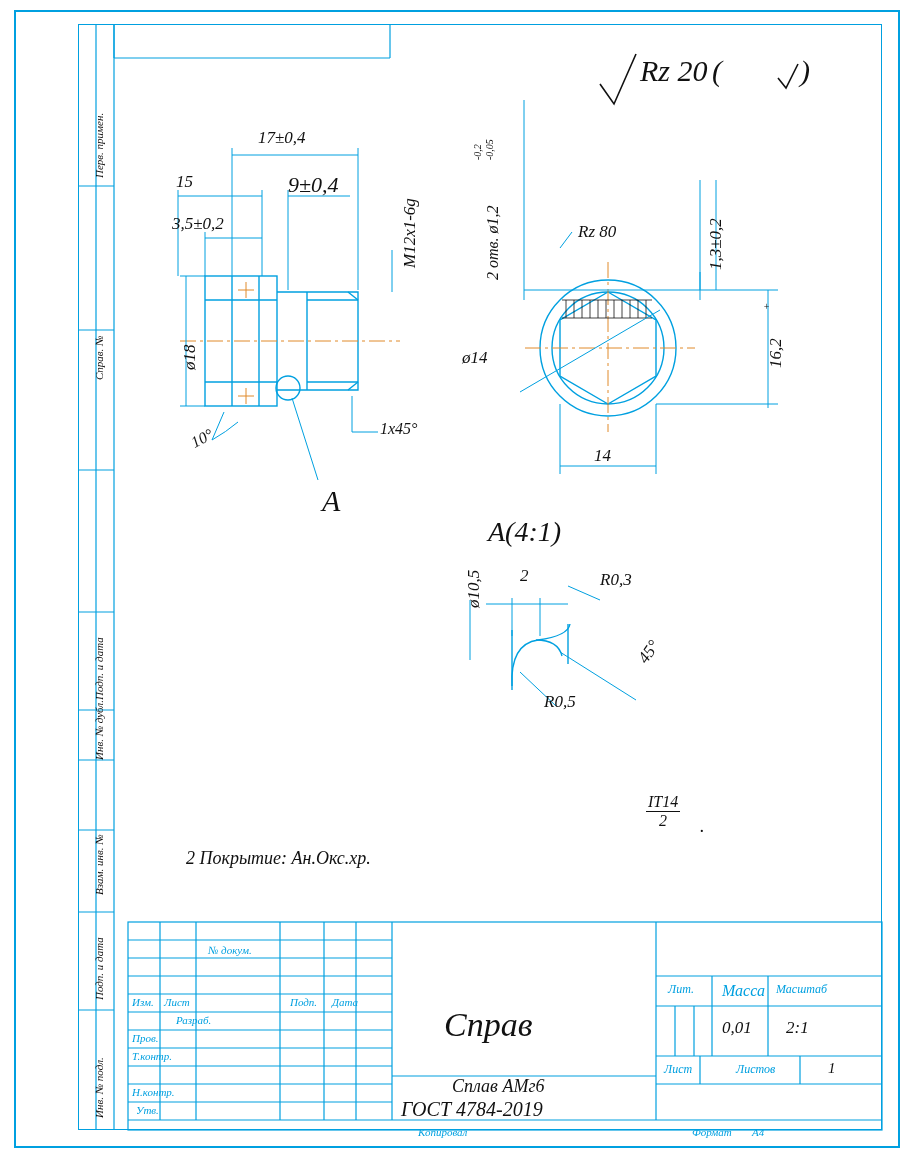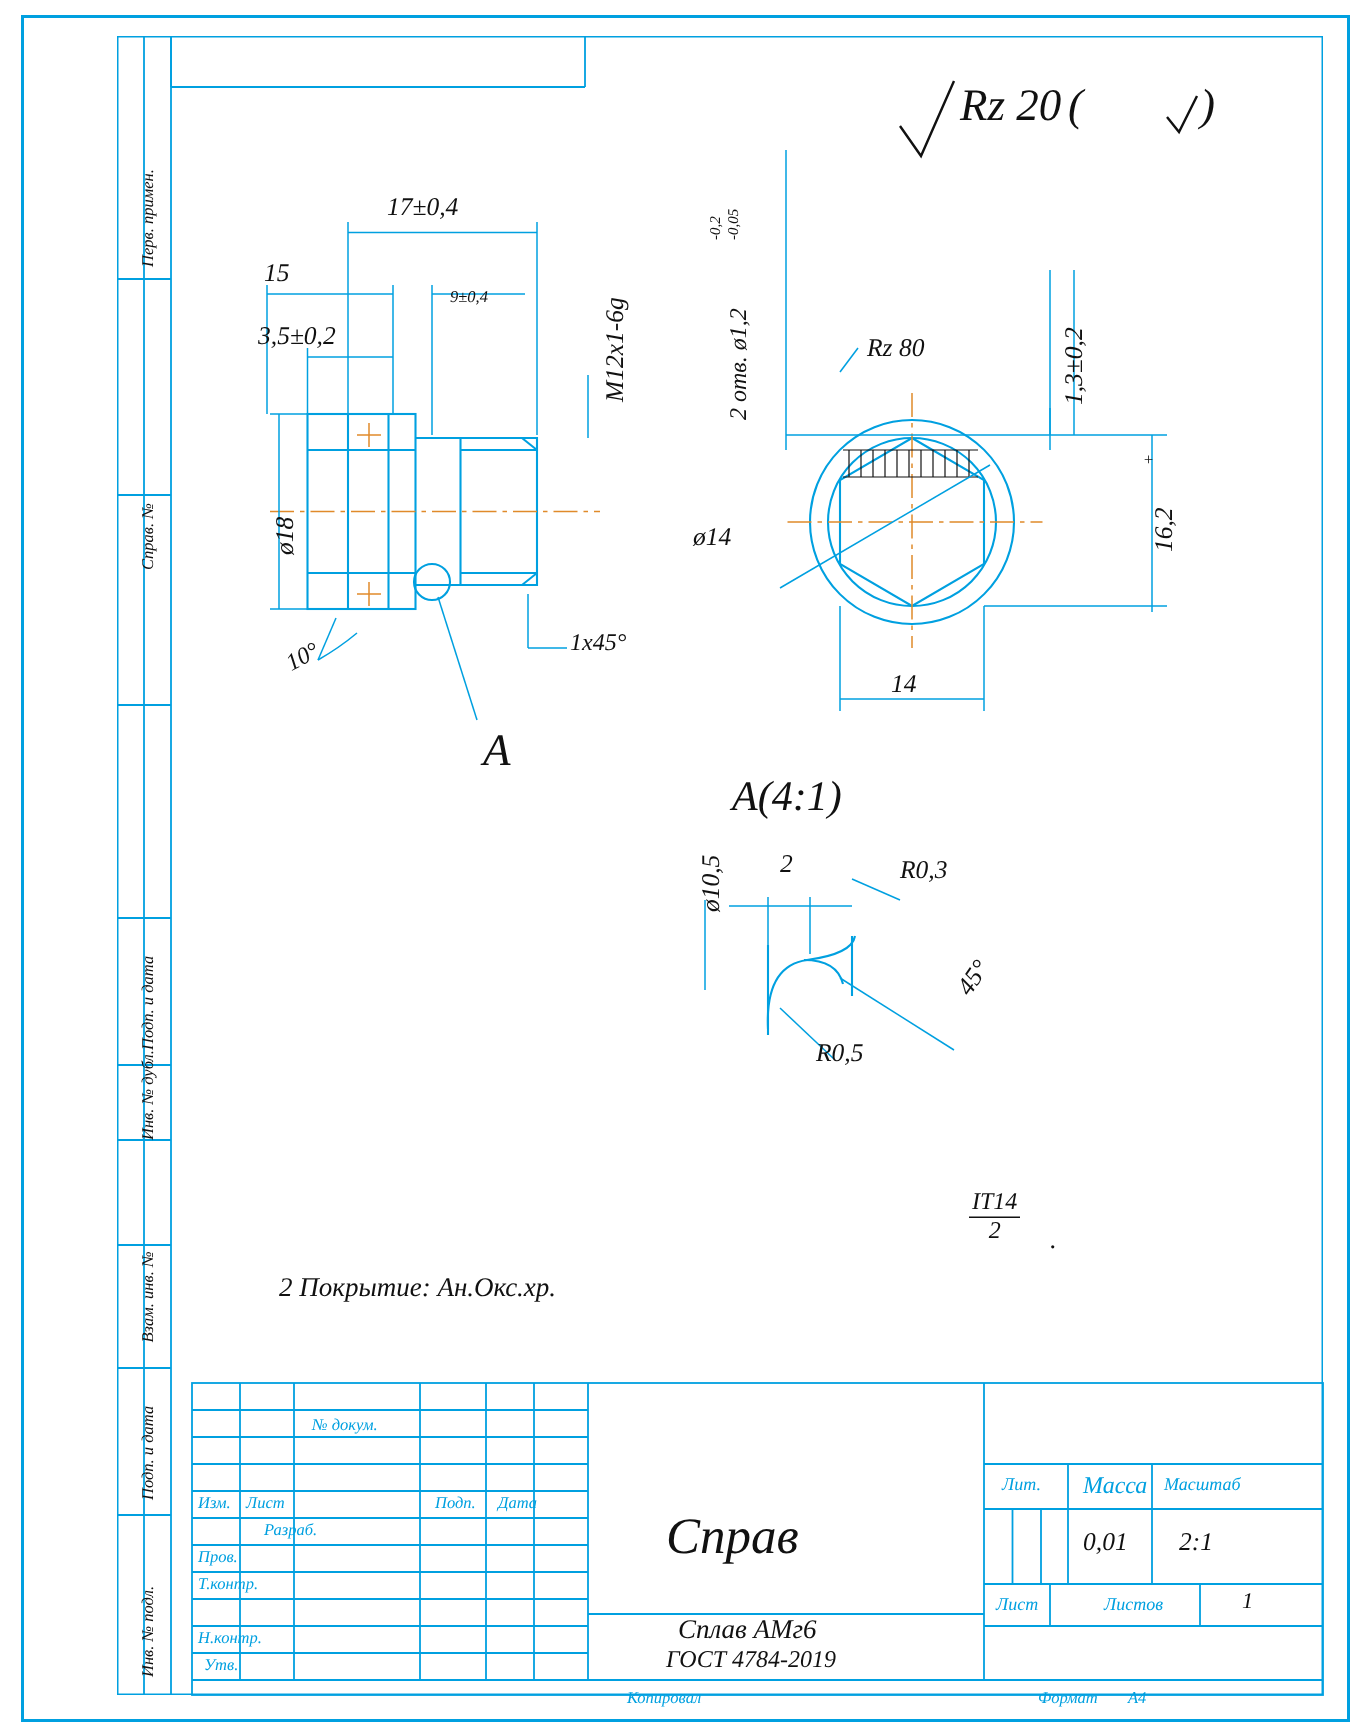--- a/index.html
+++ b/index.html
@@ -218,21 +218,21 @@
   <div class="txt rot90 sm" style="left:93px;top:178px;">Перв. примен.</div>
   <div class="txt rot90 sm" style="left:93px;top:380px;">Справ. №</div>
   <div class="txt rot90 sm" style="left:93px;top:700px;">Подп. и дата</div>
   <div class="txt rot90 sm" style="left:93px;top:760px;">Инв. № дубл.</div>
   <div class="txt rot90 sm" style="left:93px;top:895px;">Взам. инв. №</div>
   <div class="txt rot90 sm" style="left:93px;top:1000px;">Подп. и дата</div>
   <div class="txt rot90 sm" style="left:93px;top:1118px;">Инв. № подл.</div>
 
   <div class="txt" style="left:258px;top:128px;font-size:17px;">17±0,4</div>
   <div class="txt" style="left:176px;top:172px;font-size:17px;">15</div>
-  <div class="txt" style="left:300px;top:172px;font-size:11px;margin-top:20px;">9±0,4</div>
+  <div class="txt" style="left:288px;top:172px;font-size:22px;">9±0,4</div>
   <div class="txt" style="left:172px;top:214px;font-size:17px;">3,5±0,2</div>
   <div class="txt rot90" style="left:180px;top:370px;font-size:17px;">ø18</div>
   <div class="txt rot90" style="left:400px;top:268px;font-size:17px;">M12x1-6g</div>
   <div class="txt" style="left:380px;top:420px;font-size:16px;">1x45°</div>
   <div class="txt" style="left:188px;top:436px;font-size:16px;transform:rotate(-28deg);transform-origin:0 0;">10°</div>
   <div class="txt" style="left:322px;top:484px;font-size:30px;">A</div>
 
   <div class="txt rot90" style="left:484px;top:280px;font-size:16px;">2 отв. ø1,2</div>
   <div class="txt rot90" style="left:472px;top:160px;font-size:10px;">-0,2</div>
   <div class="txt rot90" style="left:484px;top:160px;font-size:10px;">-0,05</div>
@@ -267,21 +267,21 @@
   <div class="txtb" style="left:332px;top:996px;font-size:11px;">Дата</div>
 
   <div class="txtb" style="left:132px;top:1014px;font-size:11px;margin-left:44px;">Разраб.</div>
   <div class="txtb" style="left:132px;top:1032px;font-size:11px;">Пров.</div>
   <div class="txtb" style="left:132px;top:1050px;font-size:11px;">Т.контр.</div>
   <div class="txtb" style="left:132px;top:1086px;font-size:11px;">Н.контр.</div>
   <div class="txtb" style="left:136px;top:1104px;font-size:11px;">Утв.</div>
 
   <div class="txt" style="left:444px;top:1006px;font-size:34px;">Справ</div>
   <div class="txt" style="left:452px;top:1076px;font-size:18px;">Сплав АМг6</div>
-  <div class="txt" style="left:444px;top:1098px;font-size:16px;">ГОСТ 4784-2019</div>
+  <div class="txt" style="left:401px;top:1098px;font-size:20px;">ГОСТ 4784-2019</div>
 
   <div class="txtb" style="left:668px;top:982px;font-size:12px;">Лит.</div>
   <div class="txtb" style="left:722px;top:982px;font-size:16px;">Масса</div>
   <div class="txtb" style="left:776px;top:982px;font-size:12px;">Масштаб</div>
   <div class="txt" style="left:722px;top:1018px;font-size:17px;">0,01</div>
   <div class="txt" style="left:786px;top:1018px;font-size:17px;">2:1</div>
   <div class="txtb" style="left:664px;top:1062px;font-size:12px;">Лист</div>
   <div class="txtb" style="left:736px;top:1062px;font-size:12px;">Листов</div>
   <div class="txt" style="left:828px;top:1060px;font-size:15px;">1</div>
 

